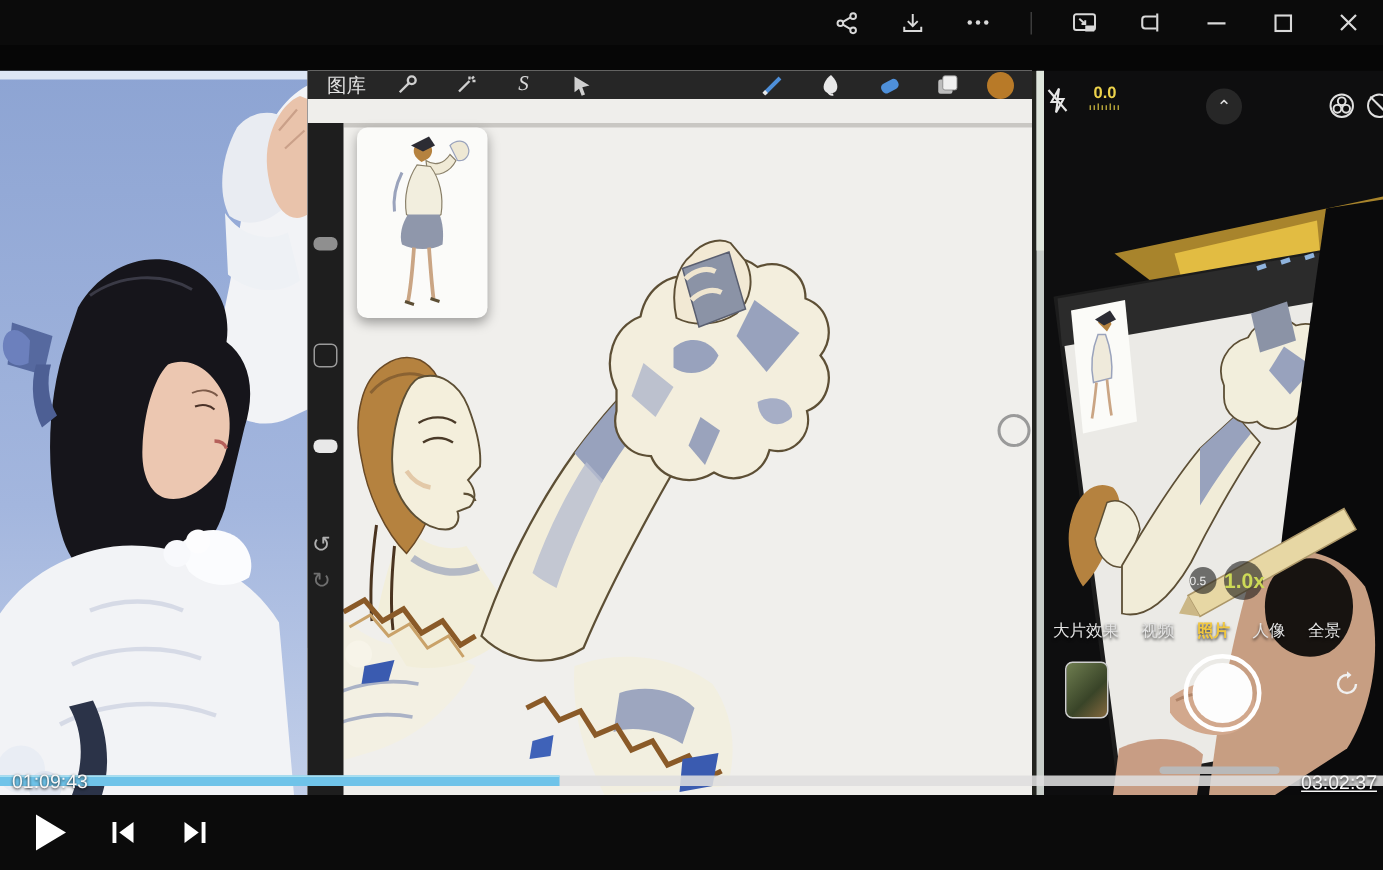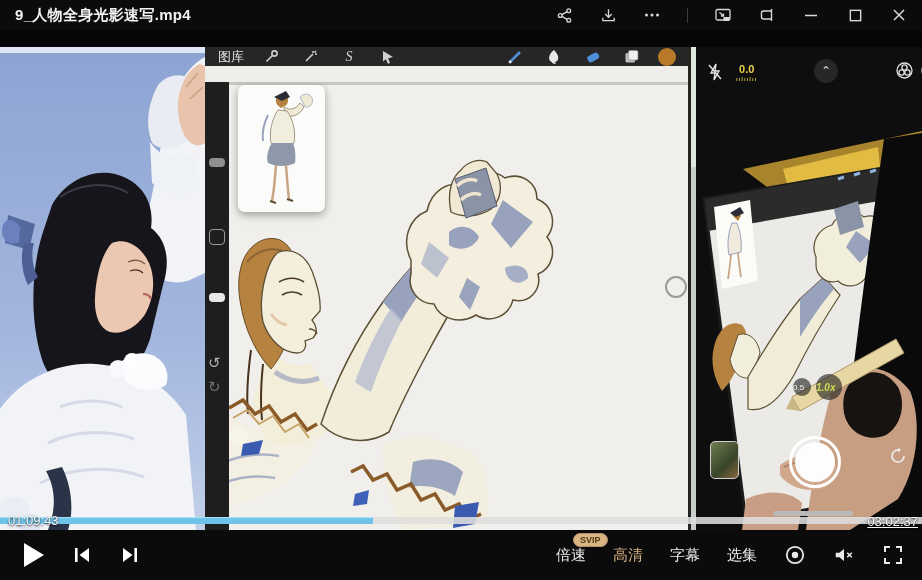--- a/index.html
+++ b/index.html
@@ -38,30 +38,30 @@
   .sb-square { position:absolute; left:4px; top:147px; width:16px; height:16px; border:1.5px solid #9a9a9a; border-radius:4px; }
   .sb-undo { position:absolute; left:3px; top:272px; color:#b0b0b0; font-size:15px; }
   .sb-redo { position:absolute; left:3px; top:296px; color:#6f6f6f; font-size:15px; }
   .ref-card { position:absolute; top:38px; left:33px; width:87px; height:127px; background:#fbfbf9;
               border-radius:7px; box-shadow:0 3px 8px rgba(0,0,0,.35); }
   .cursor-circle { position:absolute; top:229px; left:460px; width:22px; height:22px; border:2px solid #9a9a9a;
                    border-radius:50%; }
   .pc-draw { position:absolute; top:35px; left:0; }
 
   
-  .cam-top { position:absolute; top:10px; left:18px; width:180px; height:34px; display:flex; align-items:center; }
+  .cam-top { position:absolute; top:10px; left:8px; width:180px; height:34px; display:flex; }
   .cam-exposure { color:#ecd24b; font-size:11px; font-weight:bold; text-align:center; line-height:10px; }
   .cam-ticks { letter-spacing:1px; font-size:6px; color:#c9b53e; }
   .cam-chevron { position:absolute; left:108px; top:2px; width:24px; height:24px; border-radius:50%;
                  background:rgba(60,60,60,.55); color:#ddd; display:flex; align-items:center; justify-content:center;
                  font-size:12px; }
   .zoom-pill { position:absolute; border-radius:50%; background:rgba(25,25,25,.6); color:#eee;
                display:flex; align-items:center; justify-content:flex-start; }
   .zoom-half { left:105px; top:331px; width:18px; height:18px; font-size:8px; }
-  .zoom-main { left:128px; top:327px; width:26px; height:26px; font-size:10px; color:#cdd957; font-weight:bold;font-style:italic; }
+  .zoom-main { left:128px; top:327px; width:26px; height:26px; font-size:14px; color:#cdd957; font-weight:bold; }
   .cam-modes { position:absolute; top:366px; left:14px; width:220px; display:flex; gap:15px; }
   .cam-mode { color:#e4e4e4; font-size:11px; white-space:nowrap; text-shadow:0 1px 2px rgba(0,0,0,.8); }
   .cam-mode.active { color:#f2c83f; font-weight:bold; }
   .shutter { position:absolute; left:101px; top:389px; width:52px; height:52px; border-radius:50%;
              border:3px solid #fff; display:flex; align-items:center; justify-content:center; }
   .shutter-inner { width:40px; height:40px; border-radius:50%; background:#fdfdfd; }
   .gallery-thumb { position:absolute; left:22px; top:394px; width:29px; height:38px; border-radius:5px;
                    border:1px solid #cfcfcf; background:linear-gradient(135deg,#6f7e50,#394428 60%,#84683e); }
   .flip-cam { position:absolute; left:200px; top:399px; width:20px; height:20px; }
   .home-bar { position:absolute; left:85px; top:464px; width:80px; height:5px; border-radius:3px; background:#b9b9b9; }
@@ -87,21 +87,20 @@
   .svip-badge { position:absolute; top:-13px; left:17px; background:#d9b584; color:#503a14; font-size:9px;
                 font-weight:bold; border-radius:8px; padding:1px 6px; border:1px solid #b5916a; }
   .ctrl-ic { width:22px; height:22px; display:flex; align-items:center; justify-content:center; cursor:pointer; }
 </style>
 </head>
 <body>
 
 <div class="stage">
 
   <div class="titlebar">
-    <div class="title">9_人物全身光影速写.mp4</div>
     <div class="tb-icons">
       <div class="tb-ic">
         <svg width="17" height="17" viewBox="0 0 18 18" fill="none" stroke="#d9d9d9" stroke-width="1.4">
           <circle cx="13.5" cy="4" r="2"></circle>
             <circle cx="4.5" cy="9" r="2"></circle>
             <circle cx="13.5" cy="14" r="2"></circle>
           <path d="M6.3,8 L11.7,4.9 M6.3,10 L11.7,13.1"></path>
         </svg>
       </div>
       <div class="tb-ic">
@@ -400,20 +399,27 @@
         </div>
       </div>
 
       <div class="zoom-pill zoom-half">
         <span>0.5</span>
       </div>
       <div class="zoom-pill zoom-main">
         <span>1.0x</span>
       </div>
 
+      <div class="cam-modes">
+        <span class="cam-mode">大片效果</span>
+        <span class="cam-mode">视频</span>
+        <span class="cam-mode active">照片</span>
+        <span class="cam-mode">人像</span>
+        <span class="cam-mode">全景</span>
+      </div>
 
       <div class="gallery-thumb"></div>
       <div class="shutter">
           <div class="shutter-inner"></div>
         </div>
       <div class="flip-cam">
         <svg width="20" height="20" viewBox="0 0 20 20" fill="none" stroke="#f0f0f0" stroke-width="1.6">
           <path d="M16,10 A6,6 0 1 1 10,4"></path>
           <path d="M10,1.5 L13,4 L10,6.5" fill="#f0f0f0" stroke="none"></path>
         </svg>
@@ -438,40 +444,14 @@
         </svg>
       </div>
       <div class="skip">
         <svg width="20" height="18" viewBox="0 0 20 18" fill="#fff">
           <path d="M3,2 L12.5,9 L3,16 Z"></path>
           <rect x="14.4" y="2" width="2.6" height="14"></rect>
         </svg>
       </div>
     </div>
 
-    <div class="right-ctrls">
-      <div class="speed-wrap">
-        <div class="svip-badge">SVIP</div>
-        <div class="ctrl-label">倍速</div>
-      </div>
-      <div class="ctrl-label gold">高清</div>
-      <div class="ctrl-label">字幕</div>
-      <div class="ctrl-label">选集</div>
-      <div class="ctrl-ic">
-        <svg width="22" height="22" viewBox="0 0 22 22" fill="none">
-          <circle cx="11" cy="11" r="8.2" stroke="#eaeaea" stroke-width="1.8"></circle>
-          <circle cx="11" cy="11" r="3.2" fill="#eaeaea"></circle>
-        </svg>
-      </div>
-      <div class="ctrl-ic">
-        <svg width="24" height="20" viewBox="0 0 24 20" fill="none" stroke="#eaeaea" stroke-width="1.6">
-          <path d="M3,7.5 H7 L12,3.5 V16.5 L7,12.5 H3 Z" fill="#eaeaea" stroke="none"></path>
-          <path d="M15.5,7.5 L20.5,12.5 M20.5,7.5 L15.5,12.5"></path>
-        </svg>
-      </div>
-      <div class="ctrl-ic">
-        <svg width="20" height="20" viewBox="0 0 20 20" fill="none" stroke="#eaeaea" stroke-width="2">
-          <path d="M2,7 V2 H7 M13,2 H18 V7 M18,13 V18 H13 M7,18 H2 V13"></path>
-        </svg>
-      </div>
-    </div>
   </div>
 </div>
 
 </body></html>

